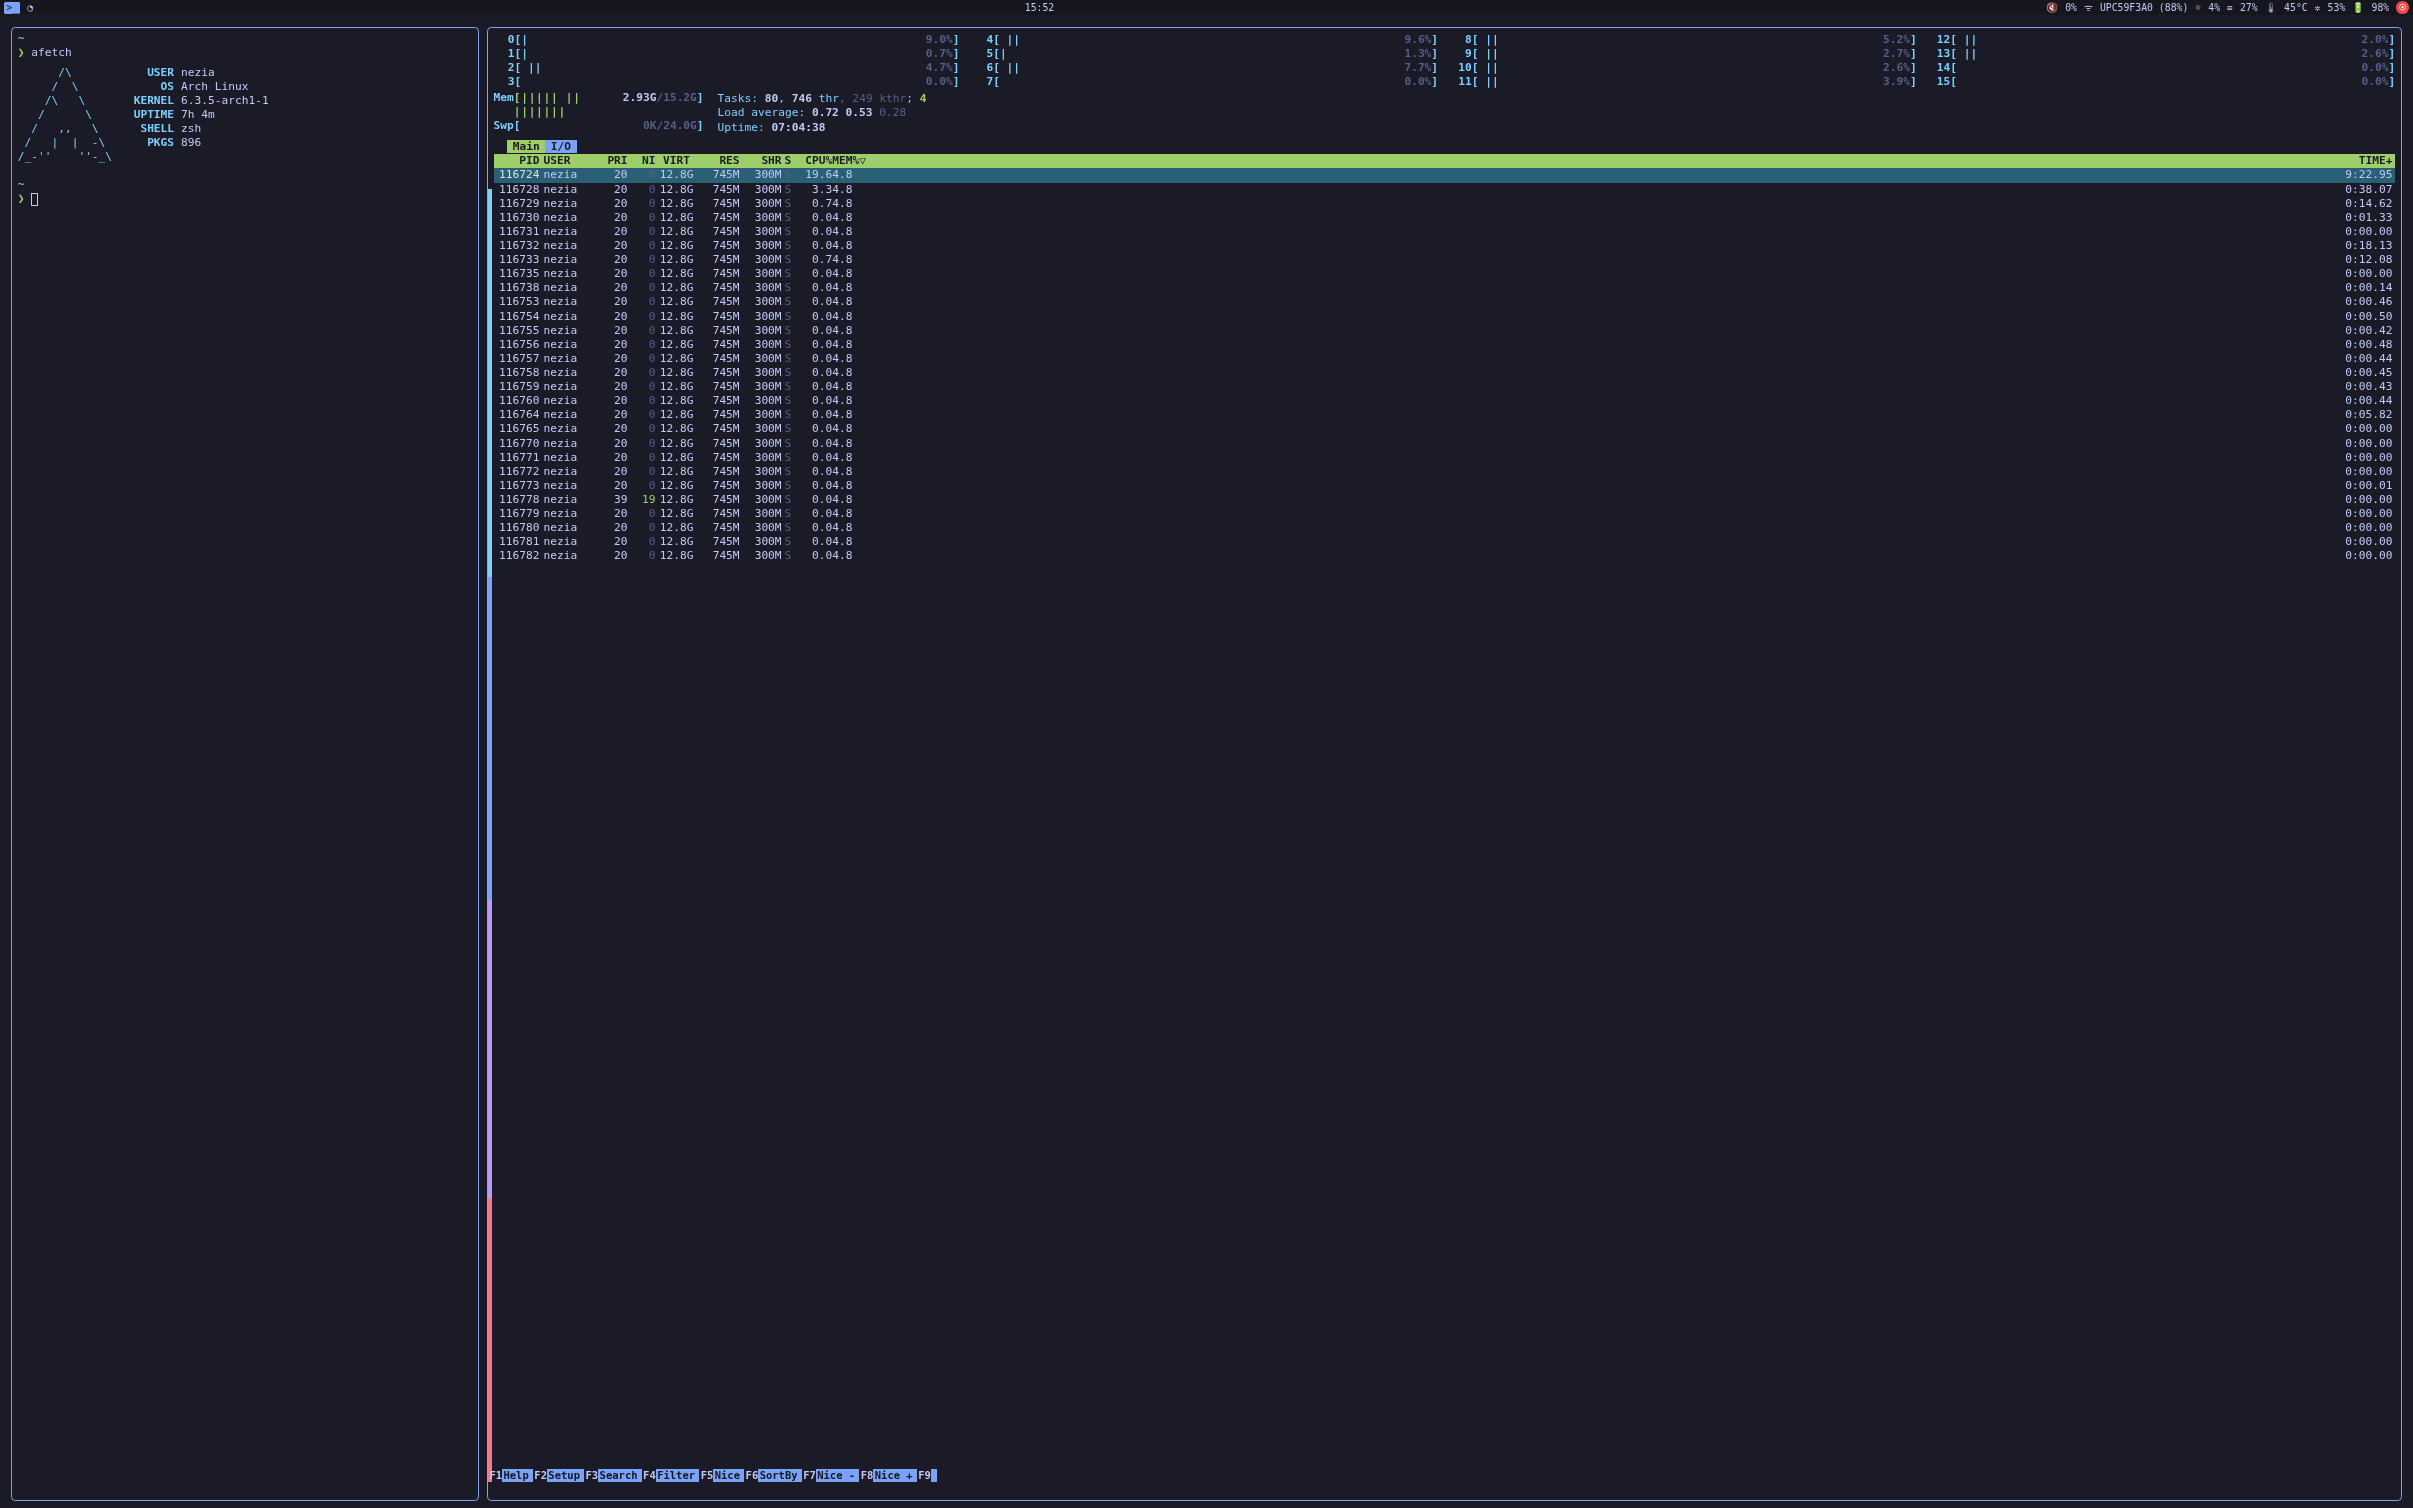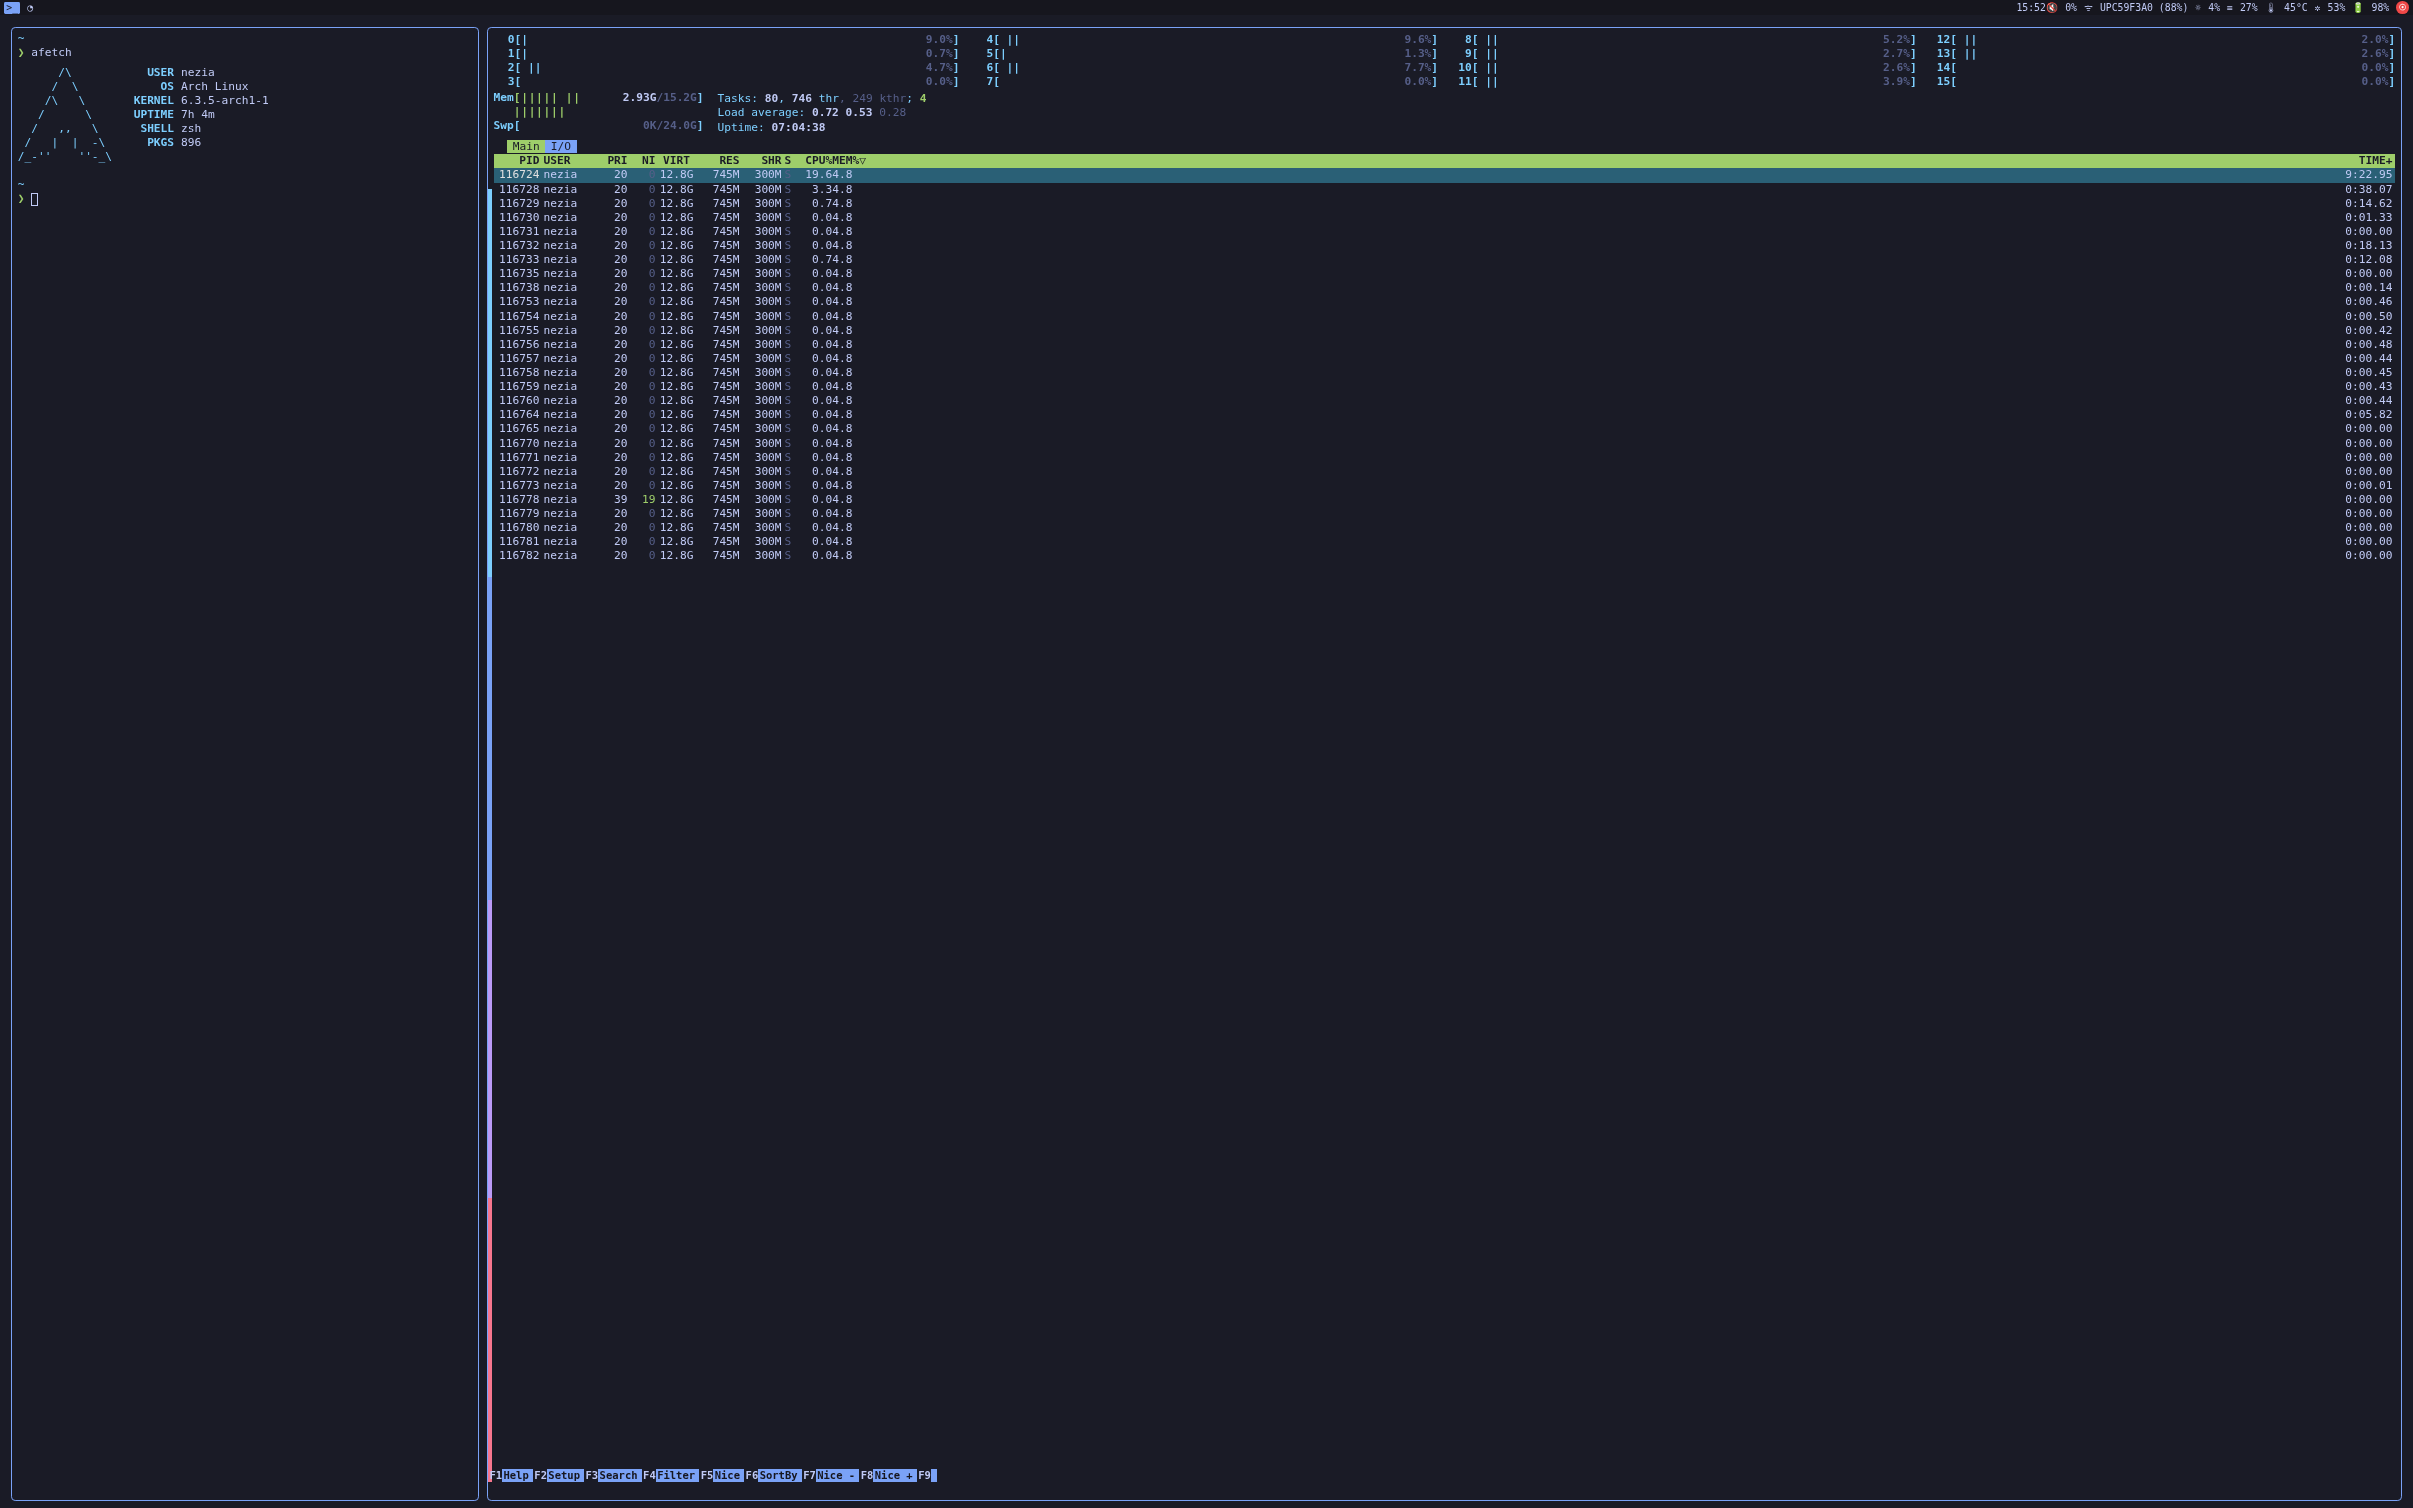--- a/index.html
+++ b/index.html
@@ -18,21 +18,21 @@
     --border:#7aa2f7;
     --selbg:#33467c;
     --hdrbg:#9ece6a;
     --hdrfg:#1a1b26;
     --tabactive:#9ece6a;
     --tabinactive:#7aa2f7;
   }
   
   #topbar{position:absolute;top:0;left:0;right:0;height:15.4px;background:#16161e;color:var(--fg);display:flex;align-items:center;padding:0 4.2px;font-size:9.8px}
   #topbar .left,#topbar .right{display:flex;gap:7px;align-items:center}
-  #topbar .center{flex:1;text-align:right}
+  #topbar .center{flex:1;text-align:center}
   #topbar .indicator{color:var(--fg)}
   .discord-icon{width:12.6px;height:12.6px;border-radius:50%;background:#f04747;display:inline-flex;align-items:center;justify-content:center;color:white;font-size:7.7px}
 
   
   .pane{position:absolute;border:1.4px solid var(--border);border-radius:4.2px;background:var(--bg);color:var(--fg);padding:4.2px 5.6px;overflow:hidden}
   #left{top:26.5px;left:11.2px;width:468px;bottom:7px}
   #right{top:26.5px;left:487px;right:11.2px;bottom:7px}
   pre{font:inherit;white-space:pre}
   .dim{color:var(--dim)}
   .cy{color:var(--cyan)}
@@ -52,21 +52,21 @@
   .cpu .pct{margin-left:auto;color:var(--dim)}
   .memline{display:flex;font-weight:bold}
   .memline .lbl{color:var(--cyan)}
   .memline .use{margin-left:auto}
   #sysstats{margin-top:1.4px}
   #sysstats .row{display:flex}
   #sysstats .lab{color:var(--cyan)}
 
   
   #tabs{margin-top:5.6px}
-  #tabs span{padding:0 5.6px;font-weight:normal}
+  #tabs span{padding:0 5.6px;font-weight:bold}
   .tab-act{background:var(--tabactive);color:var(--hdrfg)}
   .tab-in{background:var(--tabinactive);color:var(--hdrfg)}
 
   
   #phdr{background:var(--hdrbg);color:var(--hdrfg);font-weight:bold;display:flex}
   
   .c-pid{width:50px;text-align:right;padding-right:4.2px}
   .c-user{width:49px}
   .c-pri{width:35px;text-align:right}
   .c-ni{width:28px;text-align:right}

